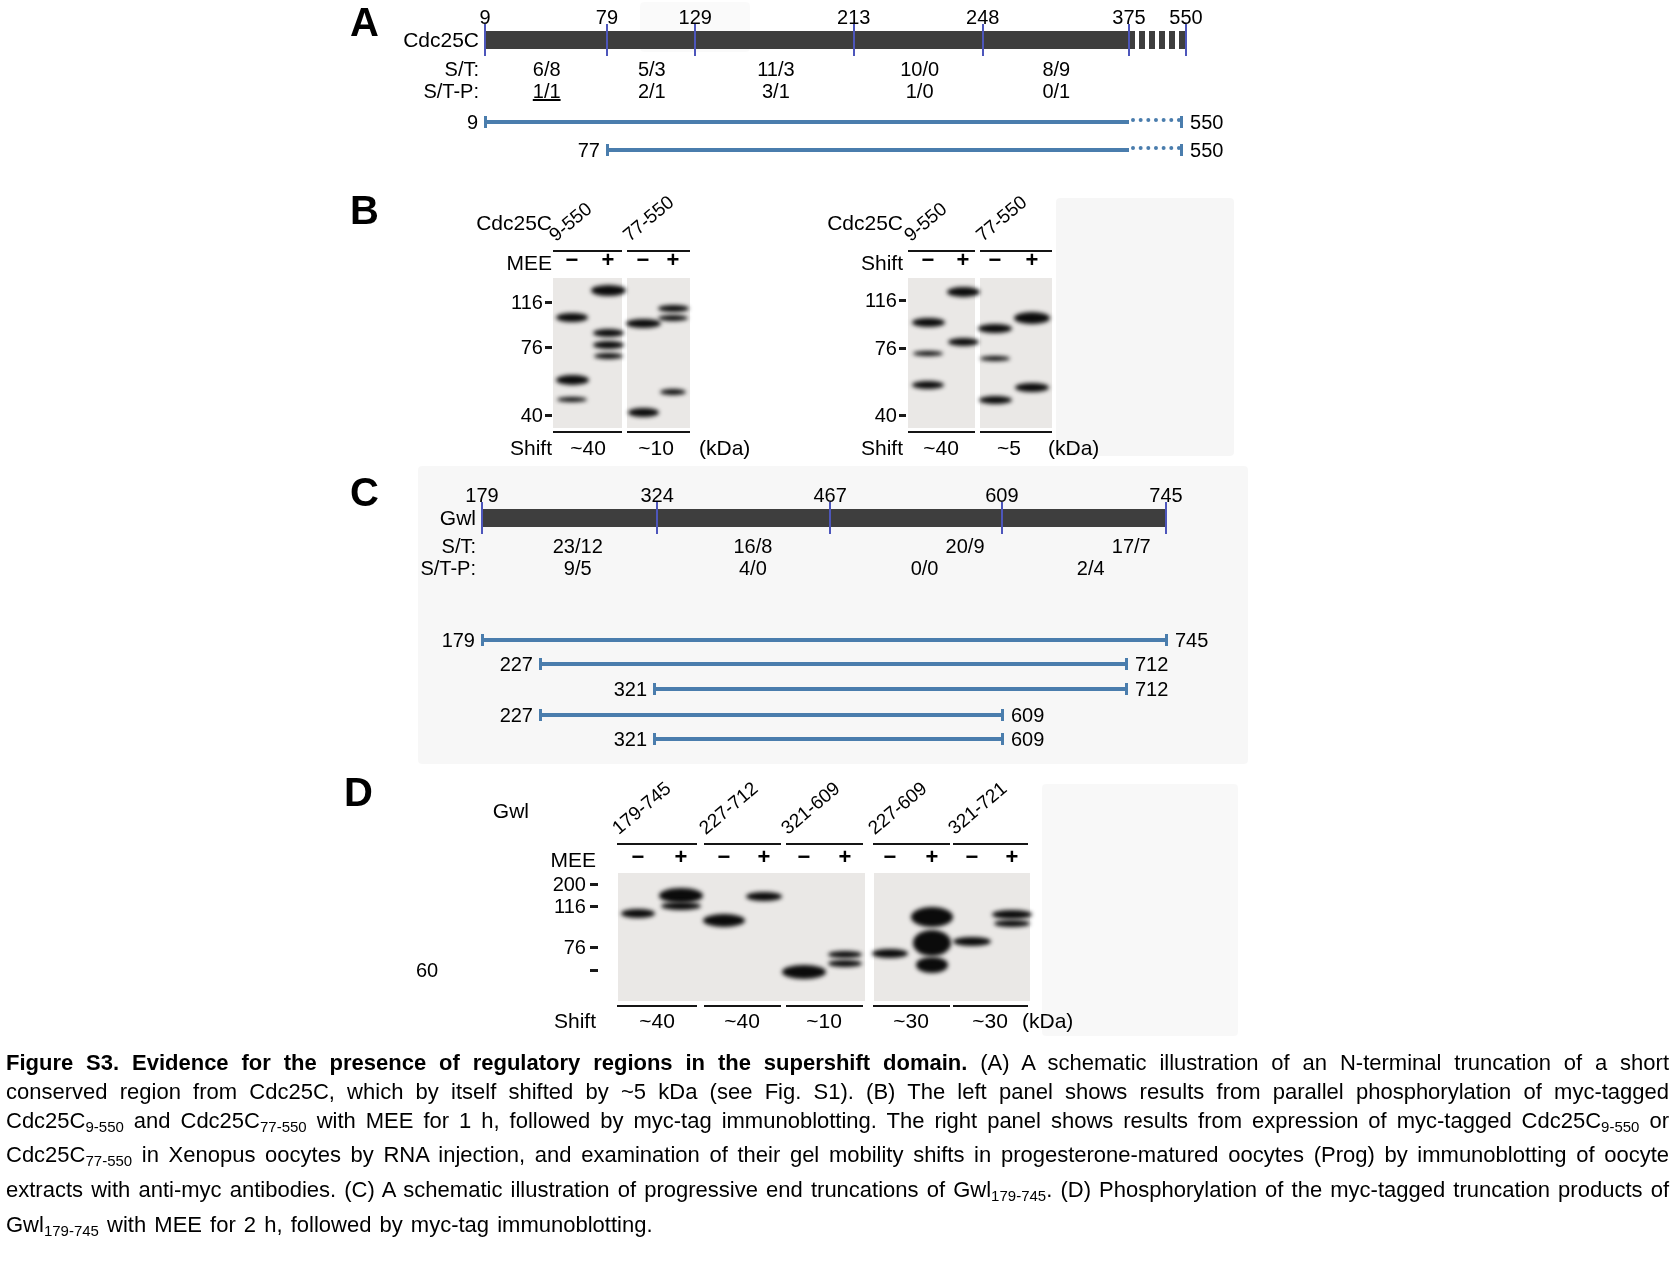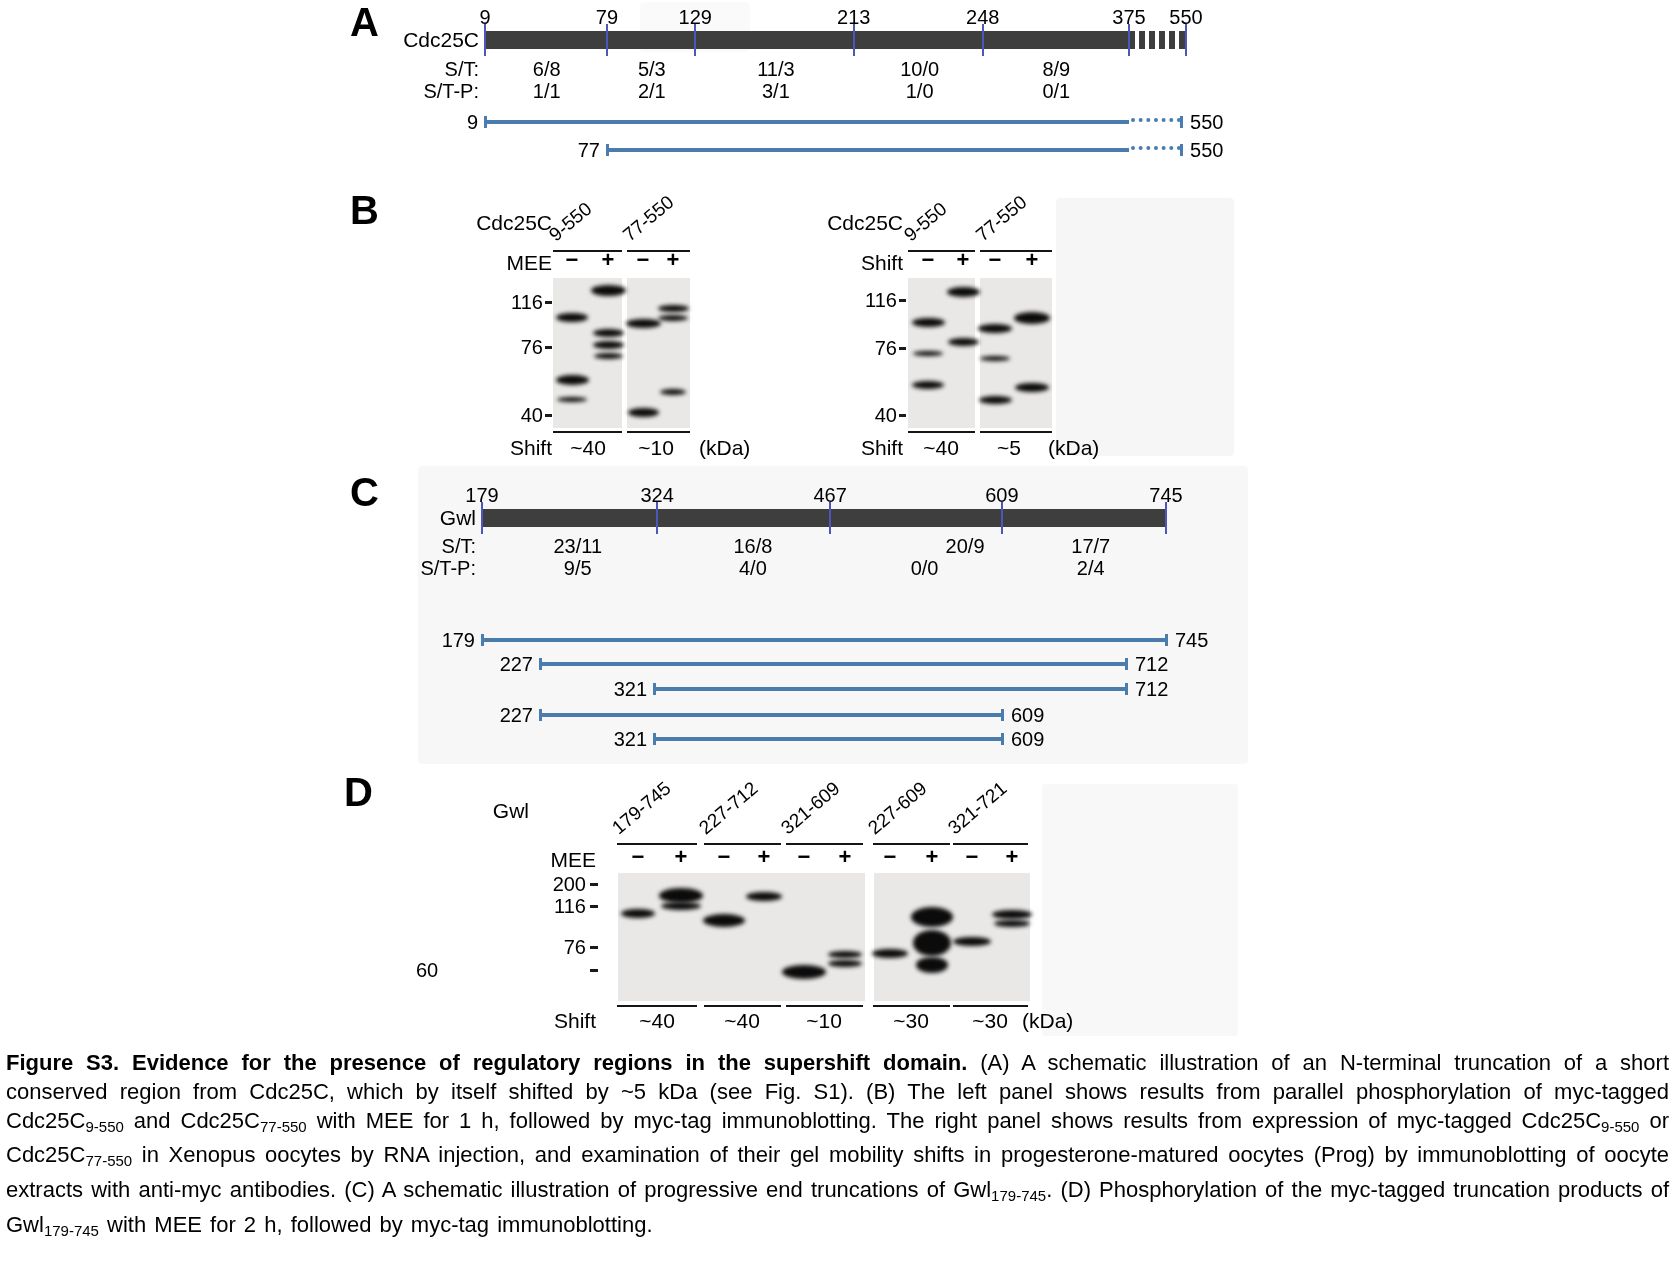--- a/index.html
+++ b/index.html
@@ -38,21 +38,21 @@
     <div style="position: absolute; left: 1128.01px; top: 24px; width: 2px; height: 32px; background: rgb(77, 86, 187);"></div>
     <div style="position: absolute; left: 1185px; top: 24px; width: 2px; height: 32px; background: rgb(77, 86, 187);"></div>
     <div style="position: absolute; left: 309px; top: 29px; width: 170px; text-align: right; font-size: 21px; line-height: 22px;">Cdc25C</div>
     <div style="position: absolute; left: 309px; top: 58px; width: 170px; text-align: right; font-size: 20px; line-height: 22px;">S/T:</div>
     <div style="position: absolute; left: 486.688px; top: 58px; width: 120px; text-align: center; font-size: 20px; line-height: 22px;">6/8</div>
     <div style="position: absolute; left: 591.838px; top: 58px; width: 120px; text-align: center; font-size: 20px; line-height: 22px;">5/3</div>
     <div style="position: absolute; left: 715.915px; top: 58px; width: 120px; text-align: center; font-size: 20px; line-height: 22px;">11/3</div>
     <div style="position: absolute; left: 859.62px; top: 58px; width: 120px; text-align: center; font-size: 20px; line-height: 22px;">10/0</div>
     <div style="position: absolute; left: 996.315px; top: 58px; width: 120px; text-align: center; font-size: 20px; line-height: 22px;">8/9</div>
     <div style="position: absolute; left: 309px; top: 80px; width: 170px; text-align: right; font-size: 20px; line-height: 22px;">S/T-P:</div>
-    <div style="position: absolute; left: 486.688px; top: 80px; width: 120px; text-align: center; font-size: 20px; line-height: 22px;">1/1</div>
+    <div style="position: absolute; left: 486.688px; top: 80px; width: 120px; text-align: center; font-size: 20px; line-height: 22px; text-decoration: underline;">1/1</div>
     <div style="position: absolute; left: 591.838px; top: 80px; width: 120px; text-align: center; font-size: 20px; line-height: 22px;">2/1</div>
     <div style="position: absolute; left: 715.915px; top: 80px; width: 120px; text-align: center; font-size: 20px; line-height: 22px;">3/1</div>
     <div style="position: absolute; left: 859.62px; top: 80px; width: 120px; text-align: center; font-size: 20px; line-height: 22px;">1/0</div>
     <div style="position: absolute; left: 996.315px; top: 80px; width: 120px; text-align: center; font-size: 20px; line-height: 22px;">0/1</div>
     <div style="position: absolute; left: 485px; top: 120px; width: 644.009px; height: 4px; background: rgb(74, 125, 173);"></div>
     <div style="position: absolute; left: 1131.01px; top: 118px; width: 50.0843px; height: 0px; border-top: 4px dotted rgb(74, 125, 173);"></div>
     <div style="position: absolute; left: 484px; top: 116px; width: 3px; height: 12px; background: rgb(74, 125, 173);"></div>
     <div style="position: absolute; left: 1180.09px; top: 116px; width: 3px; height: 12px; background: rgb(74, 125, 173);"></div>
     <div style="position: absolute; left: 308px; top: 111px; width: 170px; text-align: right; font-size: 20px; line-height: 22px;">9</div>
     <div style="position: absolute; left: 1190.09px; top: 111px; font-size: 20px; line-height: 22px;">550</div>
@@ -140,24 +140,24 @@
     <div style="position: absolute; left: 941.84px; top: 484px; width: 120px; text-align: center; font-size: 20px; line-height: 22px;">609</div>
     <div style="position: absolute; left: 1106px; top: 484px; width: 120px; text-align: center; font-size: 20px; line-height: 22px;">745</div>
     <div style="position: absolute; left: 482px; top: 509px; width: 684px; height: 18px; background: rgb(62, 62, 62);"></div>
     <div style="position: absolute; left: 481px; top: 502px; width: 2px; height: 32px; background: rgb(77, 86, 187);"></div>
     <div style="position: absolute; left: 656.104px; top: 502px; width: 2px; height: 32px; background: rgb(77, 86, 187);"></div>
     <div style="position: absolute; left: 829.156px; top: 502px; width: 2px; height: 32px; background: rgb(77, 86, 187);"></div>
     <div style="position: absolute; left: 1000.84px; top: 502px; width: 2px; height: 32px; background: rgb(77, 86, 187);"></div>
     <div style="position: absolute; left: 1165px; top: 502px; width: 2px; height: 32px; background: rgb(77, 86, 187);"></div>
     <div style="position: absolute; left: 306px; top: 507px; width: 170px; text-align: right; font-size: 21px; line-height: 22px;">Gwl</div>
     <div style="position: absolute; left: 306px; top: 535px; width: 170px; text-align: right; font-size: 20px; line-height: 22px;">S/T:</div>
-    <div style="position: absolute; left: 517.76px; top: 535px; width: 120px; text-align: center; font-size: 20px; line-height: 22px;">23/11</div>
+    <div style="position: absolute; left: 517.76px; top: 535px; width: 120px; text-align: center; font-size: 20px; line-height: 22px;">23/12</div>
     <div style="position: absolute; left: 692.864px; top: 535px; width: 120px; text-align: center; font-size: 20px; line-height: 22px;">16/8</div>
     <div style="position: absolute; left: 864.548px; top: 535px; width: 120px; text-align: right; font-size: 20px; line-height: 22px;">20/9</div>
-    <div style="position: absolute; left: 1030.76px; top: 535px; width: 120px; text-align: center; font-size: 20px; line-height: 22px;">17/7</div>
+    <div style="position: absolute; left: 1030.76px; top: 535px; width: 120px; text-align: right; font-size: 20px; line-height: 22px;">17/7</div>
     <div style="position: absolute; left: 306px; top: 557px; width: 170px; text-align: right; font-size: 20px; line-height: 22px;">S/T-P:</div>
     <div style="position: absolute; left: 517.76px; top: 557px; width: 120px; text-align: center; font-size: 20px; line-height: 22px;">9/5</div>
     <div style="position: absolute; left: 692.864px; top: 557px; width: 120px; text-align: center; font-size: 20px; line-height: 22px;">4/0</div>
     <div style="position: absolute; left: 864.548px; top: 557px; width: 120px; text-align: center; font-size: 20px; line-height: 22px;">0/0</div>
     <div style="position: absolute; left: 1030.76px; top: 557px; width: 120px; text-align: center; font-size: 20px; line-height: 22px;">2/4</div>
     <div style="position: absolute; left: 482px; top: 638px; width: 684px; height: 4px; background: rgb(74, 125, 173);"></div>
     <div style="position: absolute; left: 481px; top: 634px; width: 3px; height: 12px; background: rgb(74, 125, 173);"></div>
     <div style="position: absolute; left: 1165px; top: 634px; width: 3px; height: 12px; background: rgb(74, 125, 173);"></div>
     <div style="position: absolute; left: 305px; top: 629px; width: 170px; text-align: right; font-size: 20px; line-height: 22px;">179</div>
     <div style="position: absolute; left: 1175px; top: 629px; font-size: 20px; line-height: 22px;">745</div>

